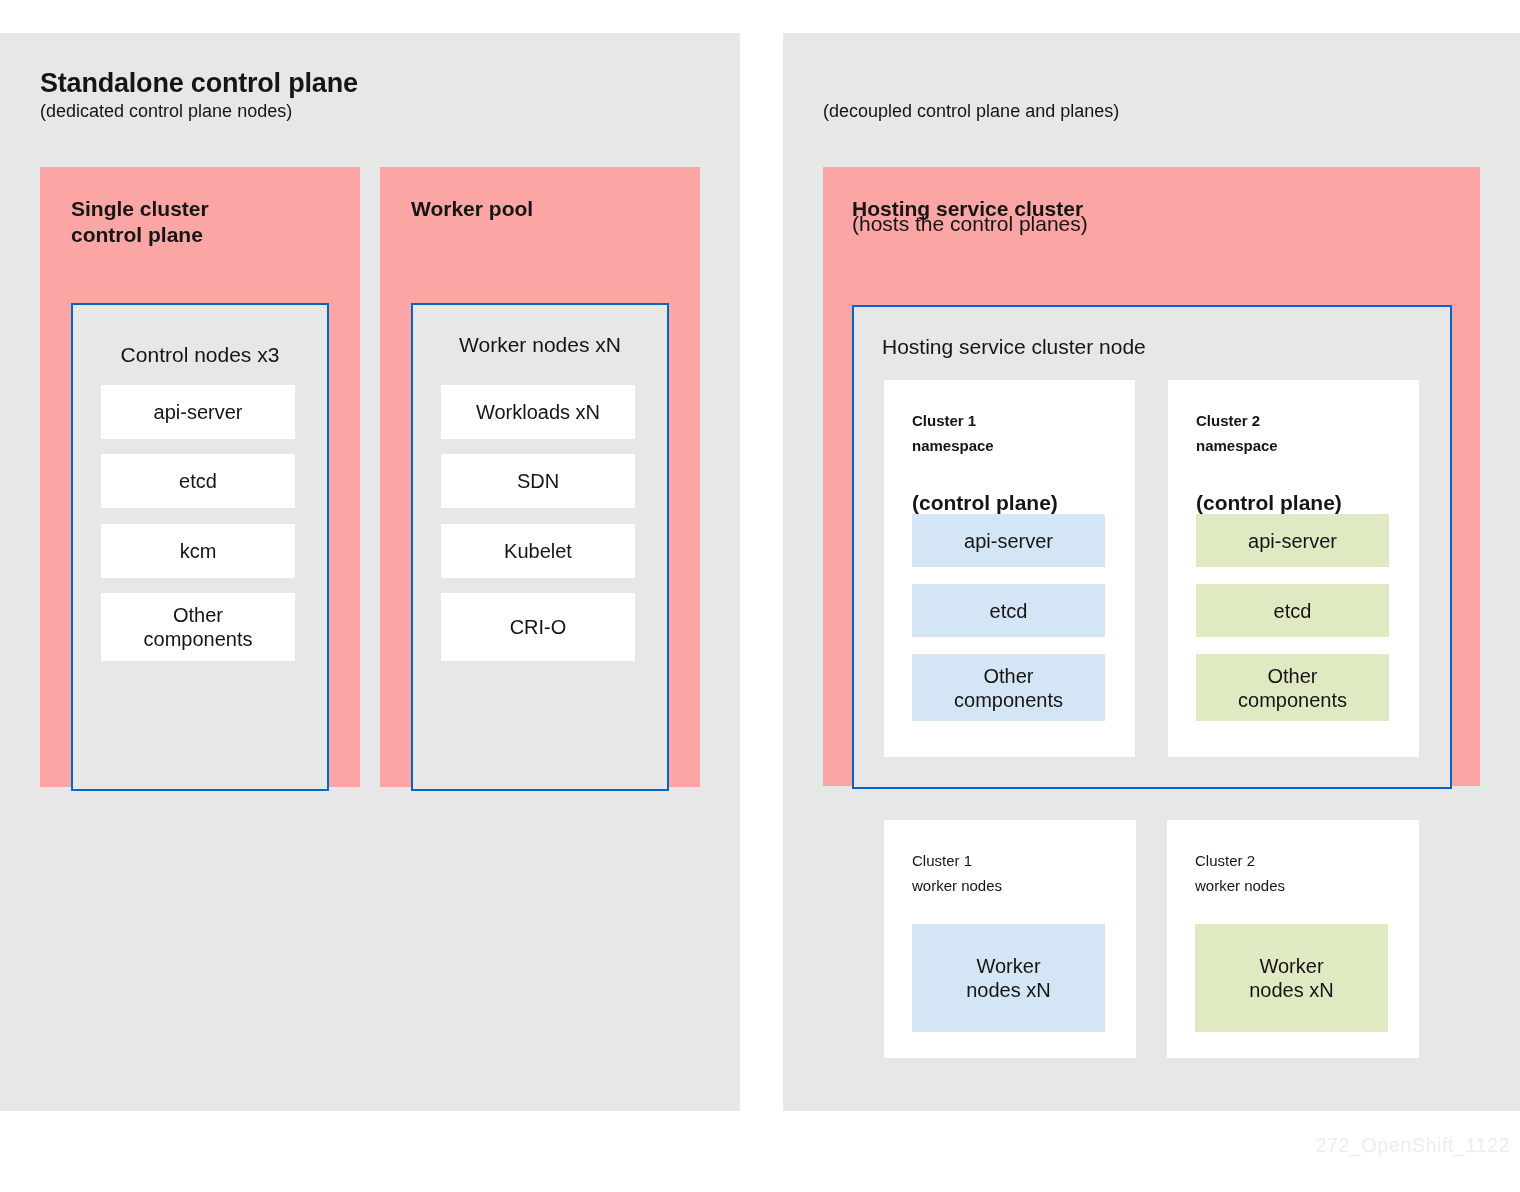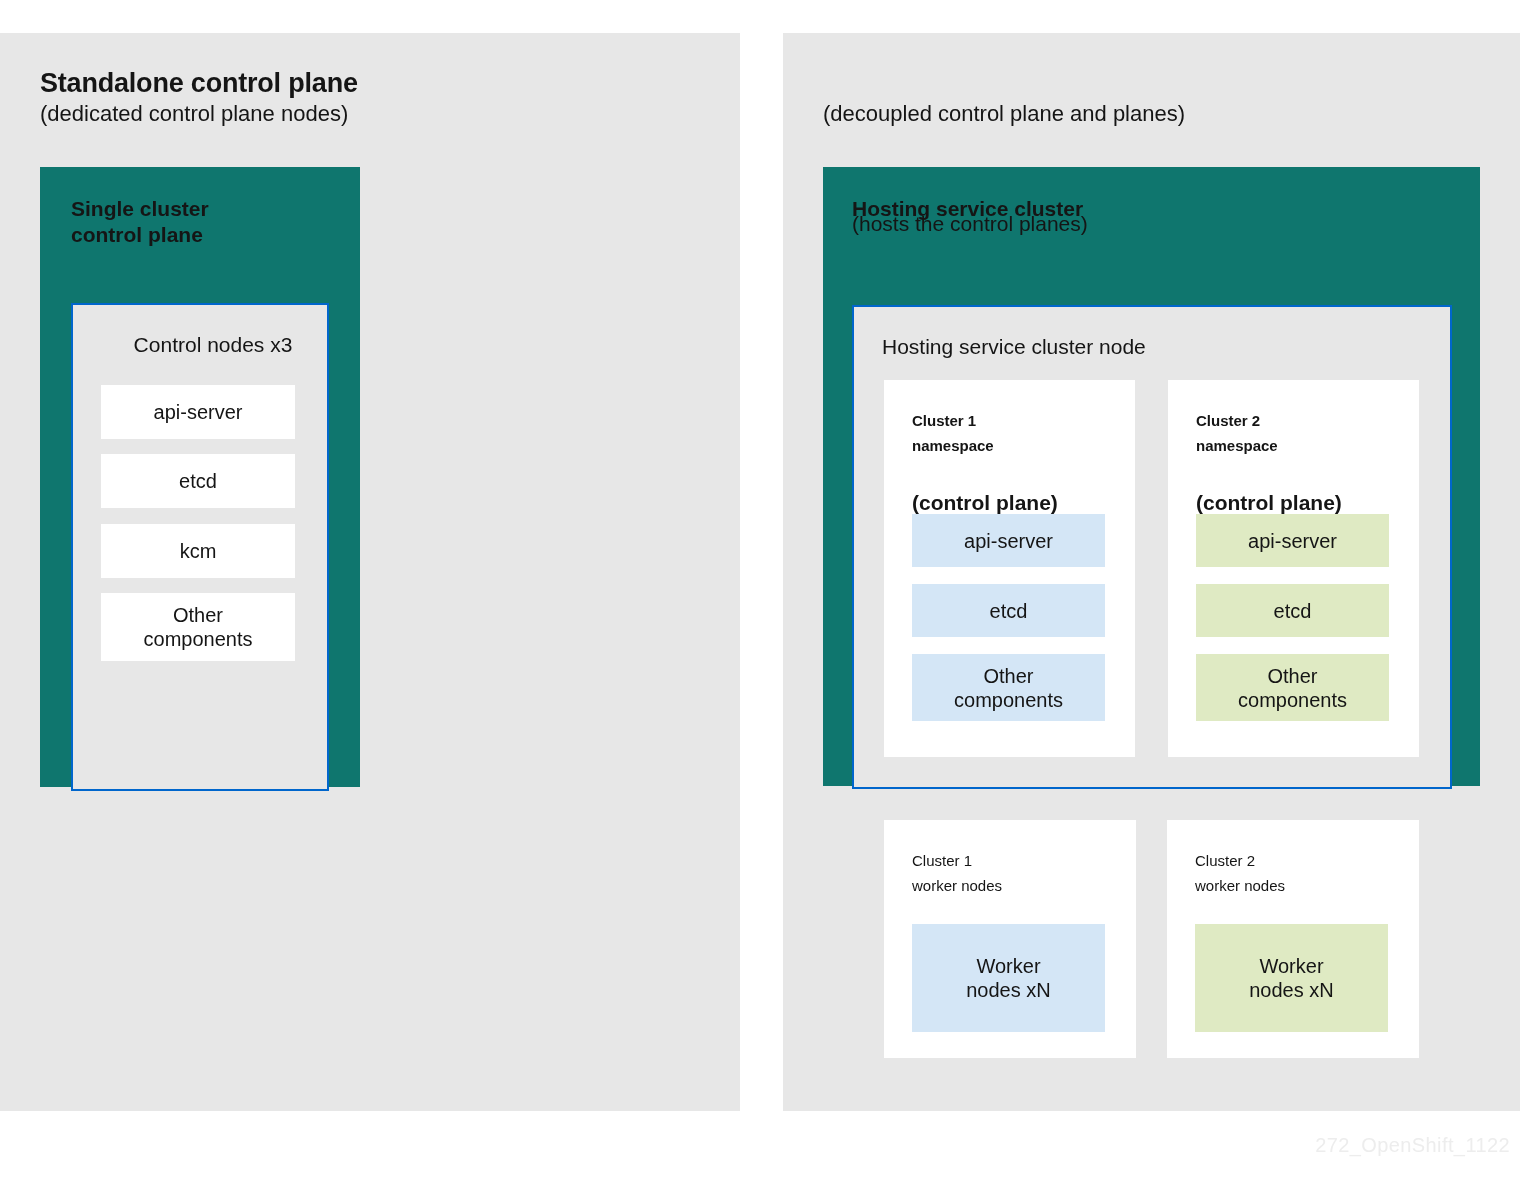--- a/index.html
+++ b/index.html
@@ -33,30 +33,30 @@
   .panel-title {
     position: absolute;
     font-size: 27px;
     font-weight: bold;
     letter-spacing: -0.2px;
     color: #151515;
     white-space: nowrap;
   }
   .panel-subtitle {
     position: absolute;
-    font-size: 22px;
+    font-size: 18px;
     font-weight: normal;
     color: #151515;
     white-space: nowrap;
   }
 
   
   .section {
     position: absolute;
-    background: #0f766e;
+    background: #fca5a5;
   }
   .section-title {
     position: absolute;
     font-size: 21px;
     font-weight: bold;
     line-height: 26px;
     color: #151515;
     white-space: pre-line;
   }
   .section-subtitle {
@@ -152,30 +152,42 @@
   <div class="panel panel-left">
 
     <div class="panel-title" style="left:40px; top:35px;">Standalone control plane</div>
     <div class="panel-subtitle" style="left:40px; top:68px;">(dedicated control plane nodes)</div>
 
     <div class="section" style="left:40px; top:134px; width:320px; height:620px;">
       <div class="section-title" style="left:31px; top:29px;">Single cluster
 control plane</div>
 
       <div class="node-box" style="left:31px; top:136px; width:258px; height:488px;">
-        <div class="node-box-label center" style="top:28px;margin-left:13px;">Control nodes  x3</div>
+        <div class="node-box-label center" style="top:38px;">Control nodes  x3</div>
 
         <div class="chip chip-white" style="left:28px; top:80px; width:194px; height:54px;">api-server</div>
         <div class="chip chip-white" style="left:28px; top:149px; width:194px; height:54px;">etcd</div>
         <div class="chip chip-white" style="left:28px; top:219px; width:194px; height:54px;">kcm</div>
         <div class="chip chip-white" style="left:28px; top:288px; width:194px; height:68px;">Other
 components</div>
       </div>
     </div>
 
+    <div class="section" style="left:380px; top:134px; width:320px; height:620px;">
+      <div class="section-title" style="left:31px; top:29px;">Worker pool</div>
+
+      <div class="node-box" style="left:31px; top:136px; width:258px; height:488px;">
+        <div class="node-box-label center" style="top:28px;">Worker nodes  xN</div>
+
+        <div class="chip chip-white" style="left:28px; top:80px; width:194px; height:54px;">Workloads  xN</div>
+        <div class="chip chip-white" style="left:28px; top:149px; width:194px; height:54px;">SDN</div>
+        <div class="chip chip-white" style="left:28px; top:219px; width:194px; height:54px;">Kubelet</div>
+        <div class="chip chip-white" style="left:28px; top:288px; width:194px; height:68px;">CRI-O</div>
+      </div>
+    </div>
   </div>
 
   <div class="panel panel-right">
 
     <div class="panel-subtitle" style="left:40px; top:68px;">(decoupled control plane and planes)</div>
 
     <div class="section" style="left:40px; top:134px; width:657px; height:619px;">
       <div class="section-title" style="left:29px; top:29px;">Hosting service cluster</div>
       <div class="section-subtitle" style="left:29px; top:44px;">(hosts the control planes)</div>
 

